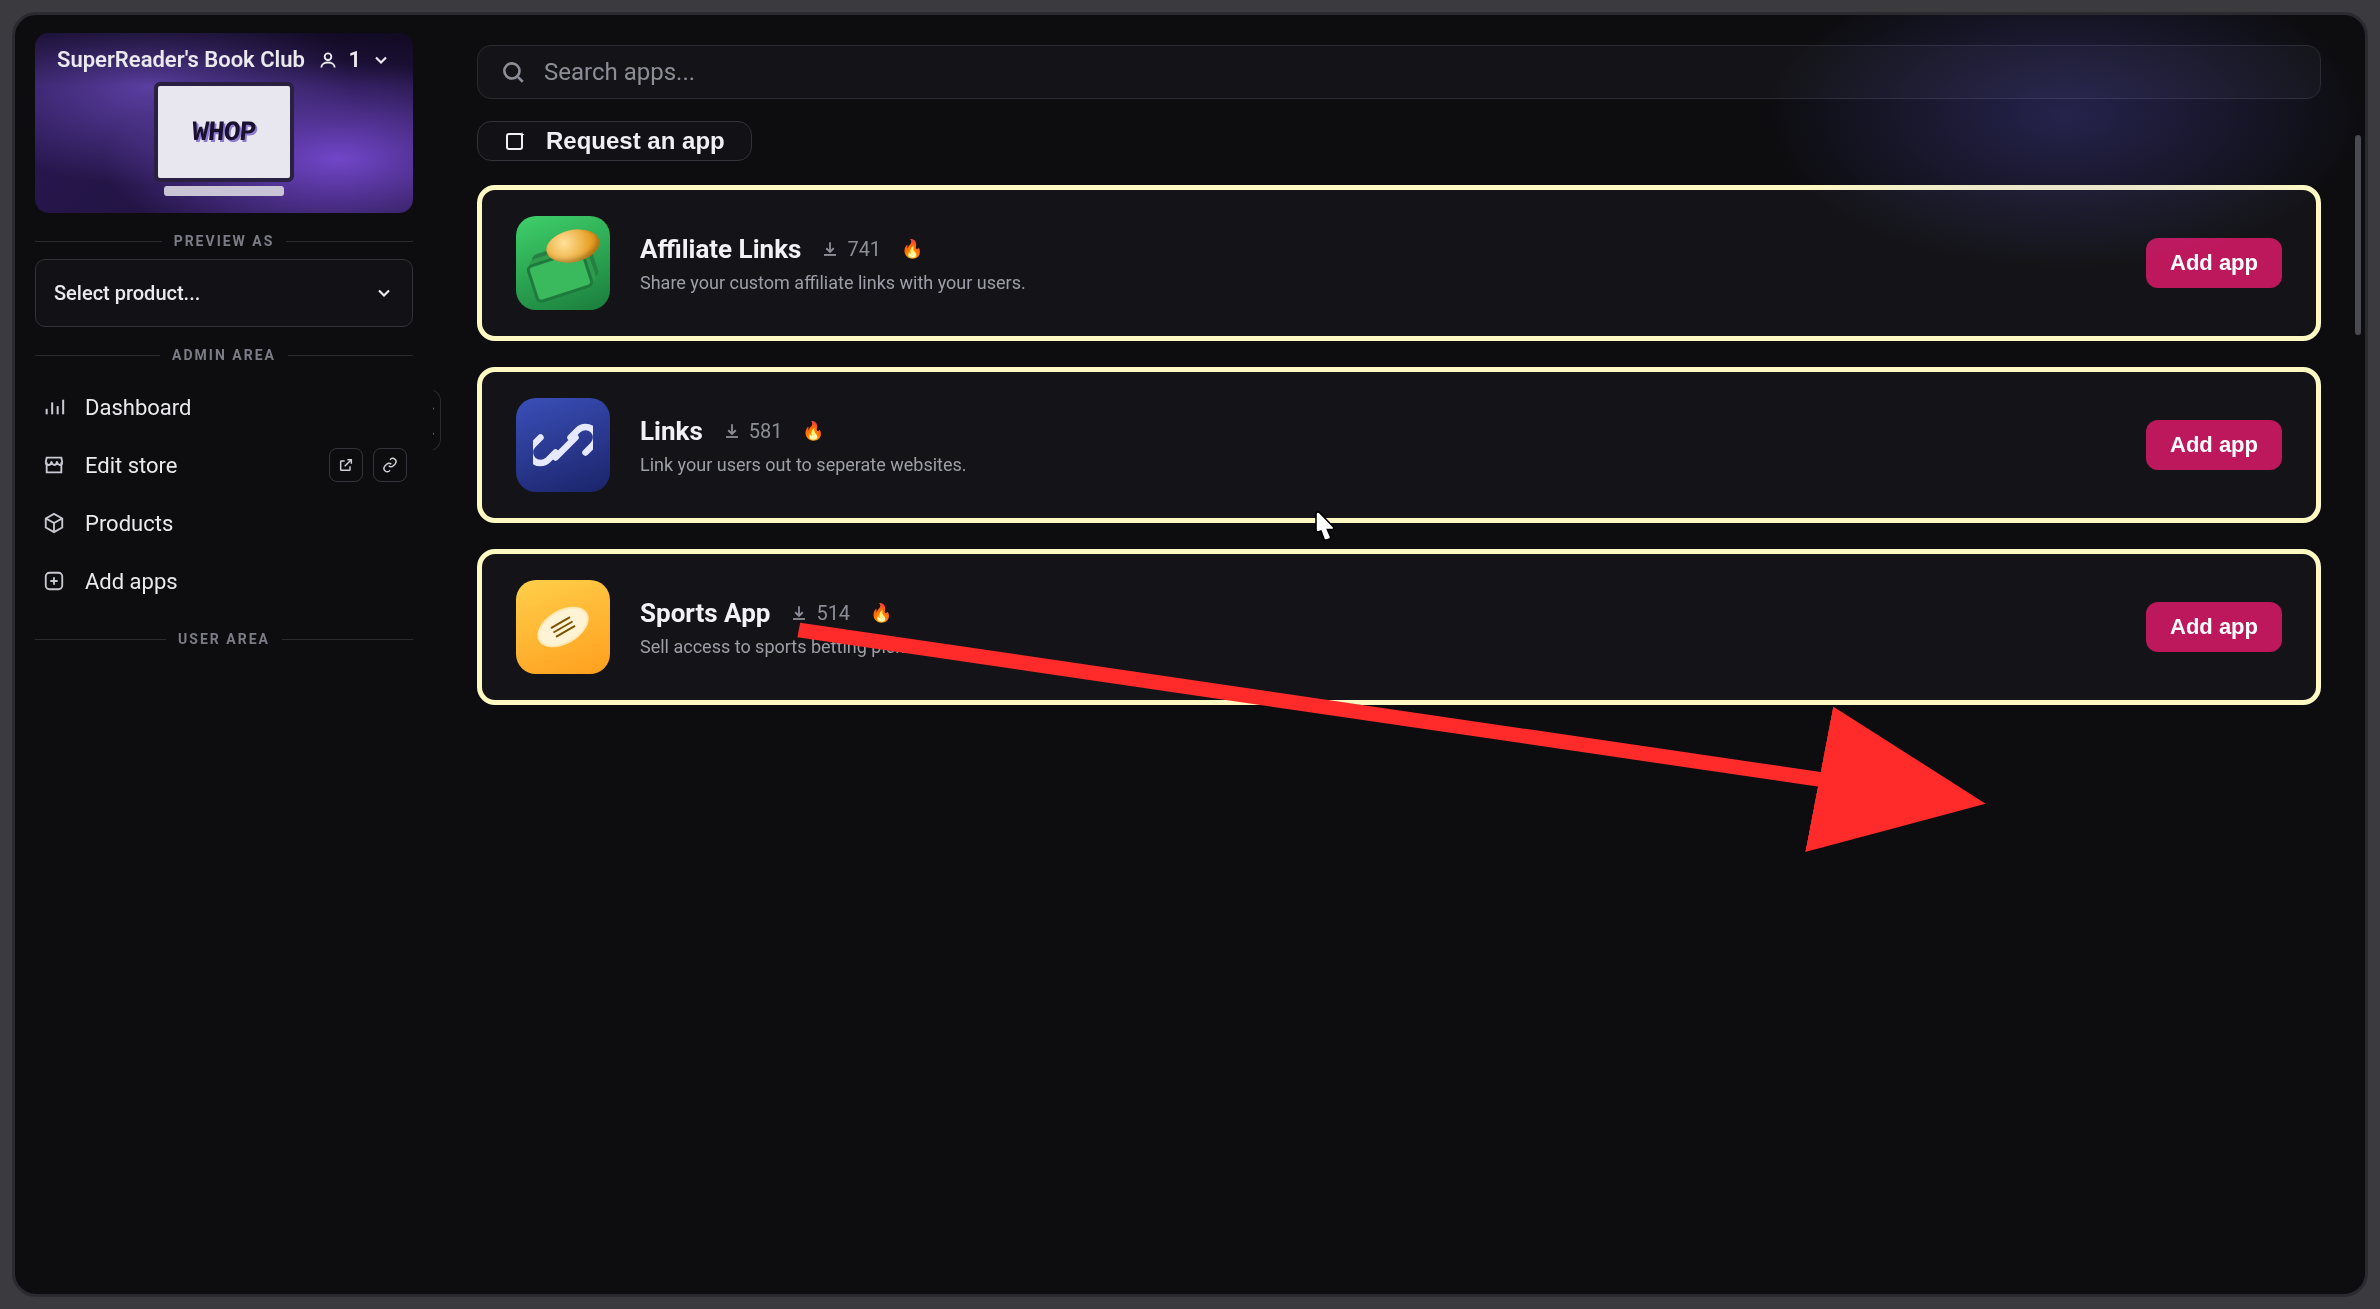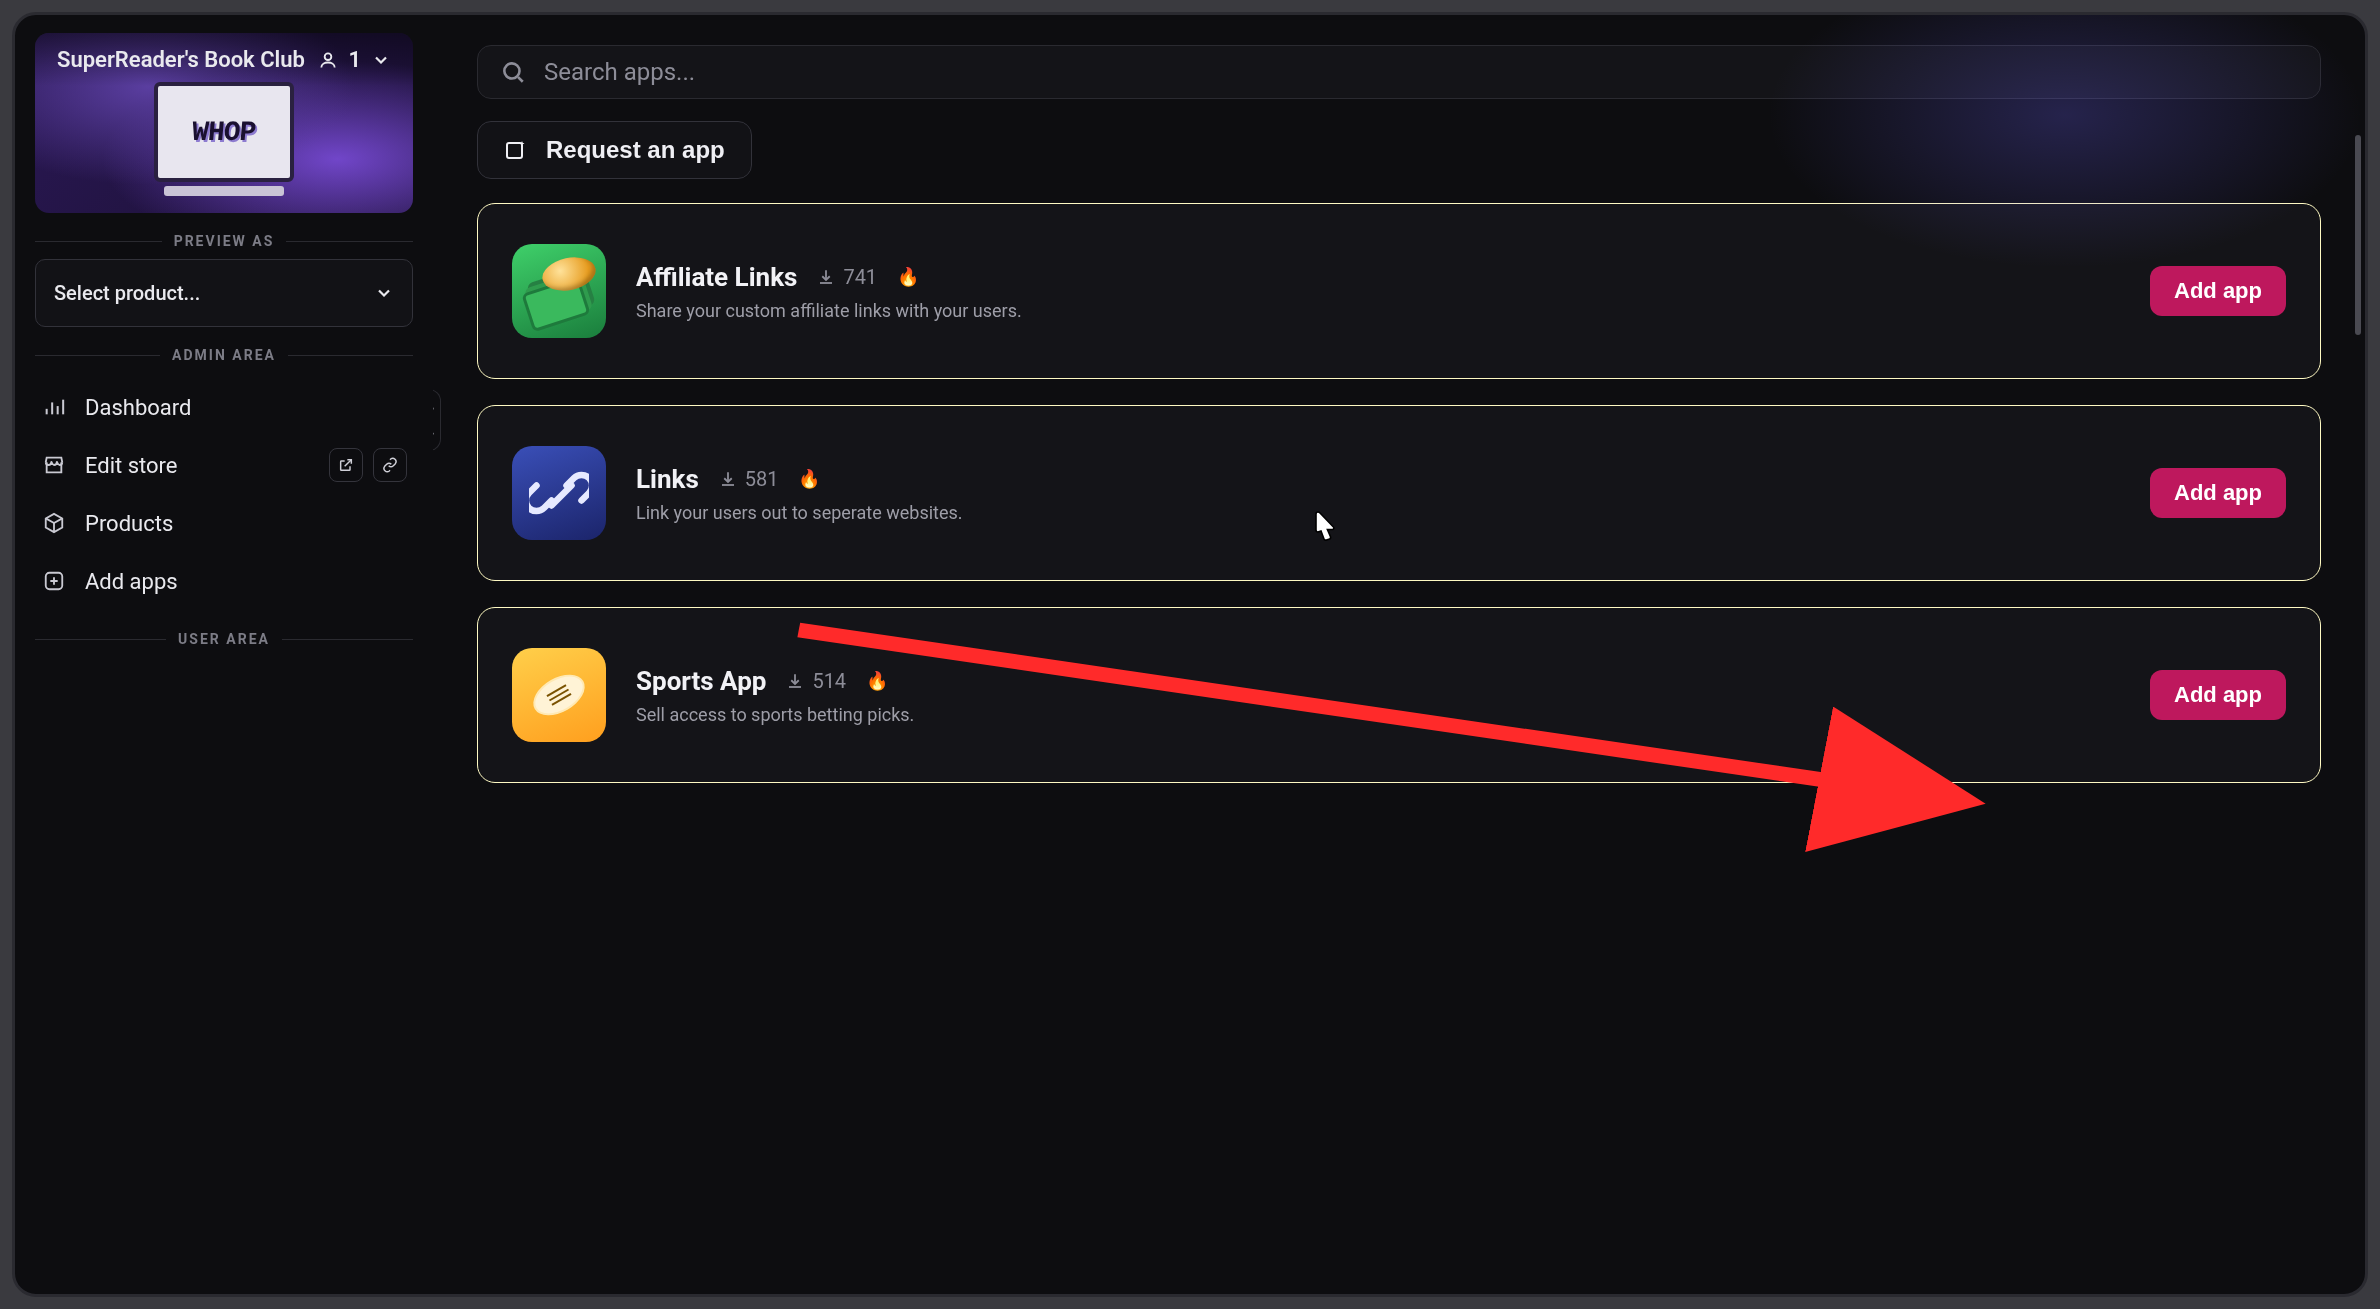--- a/index.html
+++ b/index.html
@@ -137,35 +137,35 @@
     height: 54px;
     border: 1px solid #2a2a30;
     border-radius: 14px;
     background: #141418;
     display:flex; align-items:center; gap:18px;
     padding: 0 22px;
     font-size: 24px; color:#8d8d98;
   }
   .request-btn {
     align-self:flex-start;
-    height: 58px;
+    height: 40px;
     border: 1px solid #32323a;
     background: #121216;
     border-radius: 14px;
     display:flex; align-items:center; gap:18px;
     padding: 0 26px;
     font-size: 24px; font-weight:600; color:#efeff4;
   }
 
   .app-list { padding: 6px 44px 40px 44px; display:flex; flex-direction:column; gap:26px; }
   .app-card {
-    border: 1px solid #fef9c3;
+    border: 5px solid #fef9c3;
     background: #141418;
     border-radius: 18px;
-    padding: 40px 34px;
+    padding: 26px 34px;
     display:flex; align-items:center; gap:30px;
   }
   .app-icon {
     width: 94px; height: 94px; border-radius: 20px;
     display:flex; align-items:center; justify-content:center;
     flex-shrink:0;
   }
   .app-body { flex:1; min-width:0; }
   .app-title-row { display:flex; align-items:center; gap:20px; }
   .app-title { font-size: 26px; font-weight:700; color:#f2f2f6; }

